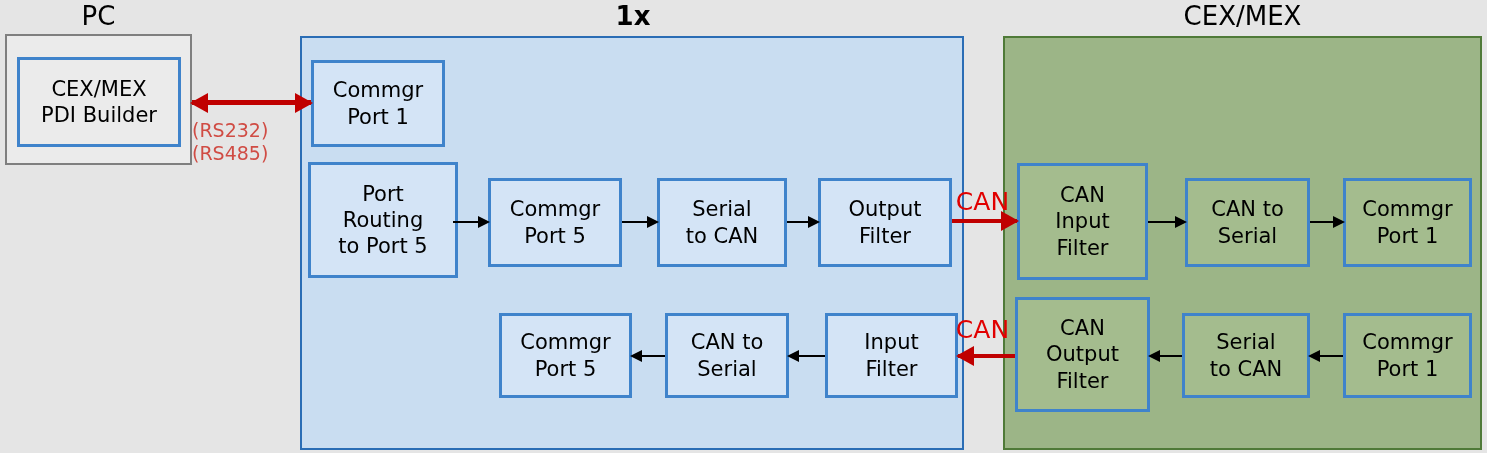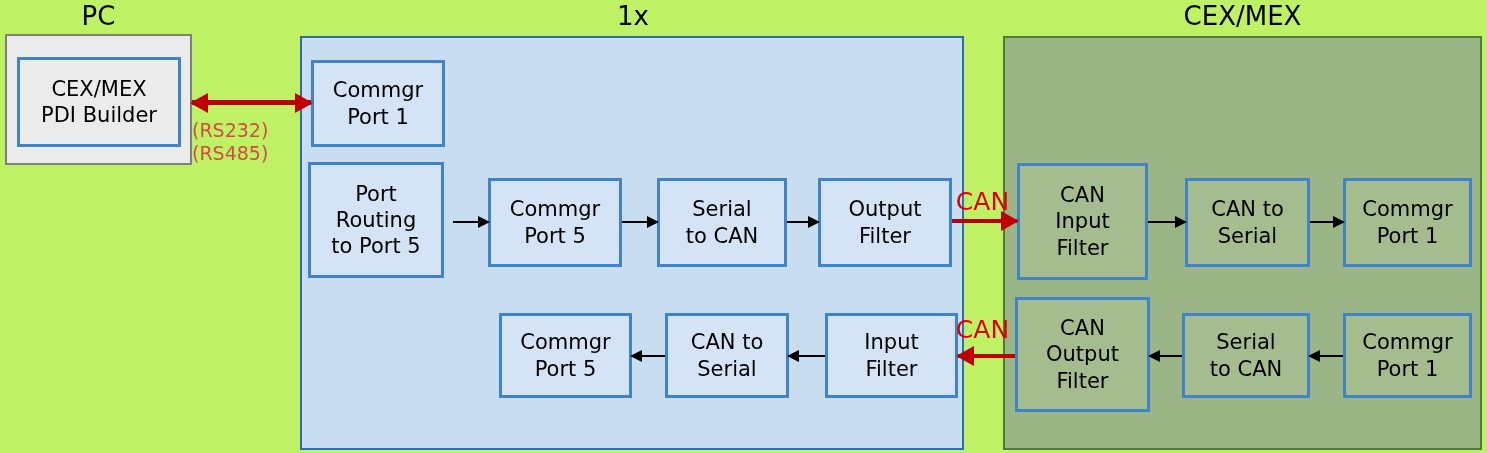--- a/index.html
+++ b/index.html
@@ -1,20 +1,20 @@
 <!DOCTYPE html>
 <html style="--c-gray-fill: #ebebeb; --c-gray-border: #7f7f7f; --c-blue-fill: #c9ddf1; --c-blue-inner-fill: #d4e4f6; --c-blue-border: #2a6db5; --c-inner-border: #3f83cb; --c-green-fill: #9cb587; --c-green-inner-fill: #a4bc8e; --c-green-border: #4f7a38; --c-red-arrow: #c00000; --c-red-label: #e10000; --c-rs-label: #d04c44;"><head>
 <meta charset="utf-8">
 <style>
   html, body { margin: 0; padding: 0; background: #ffffff; }
   .canvas {
     position: relative;
     width: 1487px;
     height: 453px;
-    background: #bef264;
+    background: #e5e5e5;
     font-family: "DejaVu Sans", "Liberation Sans", sans-serif;
     color: #000;
     overflow: hidden;
   }
   .region-title {
     position: absolute;
     text-align: center;
     font-size: 26px;
     color: #000;
     line-height: 30px;
@@ -108,31 +108,31 @@
     font-size: 25px;
     line-height: 26px;
   }
 </style>
 </head>
 <body>
 
 <div class="canvas">
 
   <div class="region-title" style="left:5px; top:1px; width:187px;">PC</div>
-  <div class="region-title" style="left:300px; top:1px; width:666px;">1x</div>
+  <div class="region-title" style="left:300px; top:1px; width:666px;font-weight:bold;">1x</div>
   <div class="region-title" style="left:1003px; top:1px; width:479px;">CEX/MEX</div>
 
   <div class="region pc-region" style="left:5px; top:34px; width:187px; height:131px;"></div>
   <div class="node gray-node" style="left:17px; top:57px; width:164px; height:90px;">CEX/MEX
 PDI Builder</div>
 
   <div class="region unit-region" style="left:300px; top:36px; width:664px; height:414px;"></div>
   <div class="node blue-node" style="left:311px; top:60px; width:134px; height:87px;">Commgr
 Port 1</div>
-  <div class="node blue-node" style="left:308px; top:162px; width:136px; height:116px;">Port
+  <div class="node blue-node" style="left:308px; top:162px; width:150px; height:116px;">Port
 Routing
 to Port 5</div>
   <div class="node blue-node" style="left:488px; top:178px; width:134px; height:89px;">Commgr
 Port 5</div>
   <div class="node blue-node" style="left:657px; top:178px; width:130px; height:89px;">Serial
 to CAN</div>
   <div class="node blue-node" style="left:818px; top:178px; width:134px; height:89px;">Output
 Filter</div>
   <div class="node blue-node" style="left:499px; top:313px; width:133px; height:85px;">Commgr
 Port 5</div>

